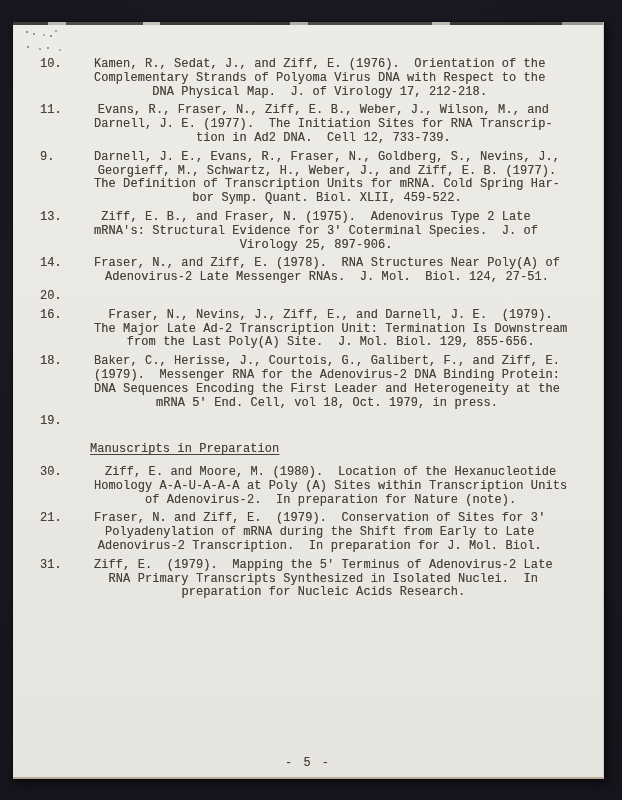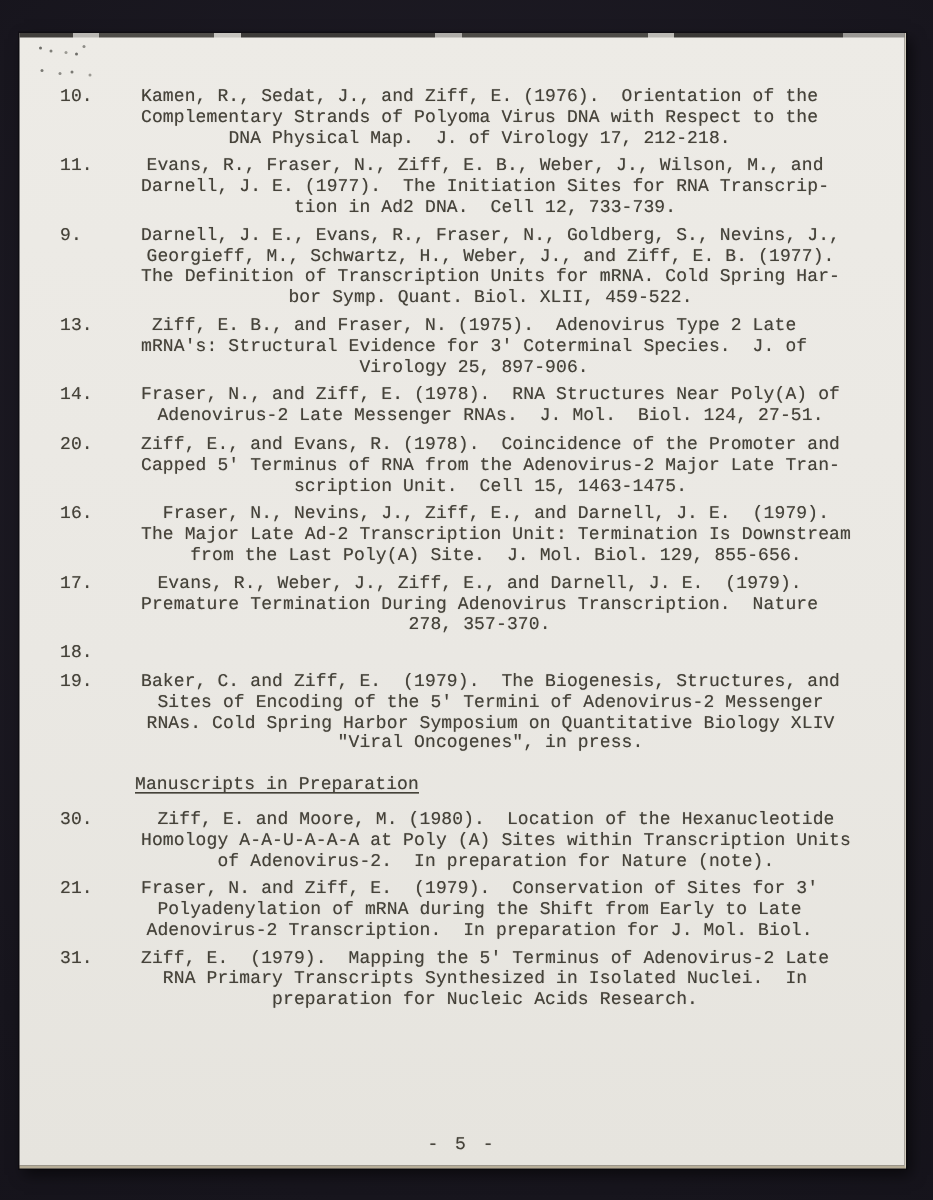--- a/index.html
+++ b/index.html
@@ -100,49 +100,40 @@
       </div>
 
       <div class="ref">
         <span class="num">14.</span>
         <span class="txt">Fraser, N., and Ziff, E. (1978).  RNA Structures Near Poly(A) of
 Adenovirus-2 Late Messenger RNAs.  J. Mol.  Biol. 124, 27-51.</span>
       </div>
 
       <div class="ref">
         <span class="num">20.</span>
-        <span class="txt">Ziff, E., and Evans, R. (1978).  Coincidence of the Promoter and
-Capped 5' Terminus of RNA from the Adenovirus-2 Major Late Tran-
-scription Unit.  Cell 15, 1463-1475.</span>
       </div>
 
       <div class="ref">
         <span class="num">16.</span>
         <span class="txt">Fraser, N., Nevins, J., Ziff, E., and Darnell, J. E.  (1979).
 The Major Late Ad-2 Transcription Unit: Termination Is Downstream
 from the Last Poly(A) Site.  J. Mol. Biol. 129, 855-656.</span>
       </div>
 
-      <div class="ref">
-        <span class="num">17.</span>
-        <span class="txt">Evans, R., Weber, J., Ziff, E., and Darnell, J. E.  (1979).
-Premature Termination During Adenovirus Transcription.  Nature
-278, 357-370.</span>
-      </div>
 
       <div class="ref">
         <span class="num">18.</span>
+        <span class="txt">Baker, C., Herisse, J., Courtois, G., Galibert, F., and Ziff, E.
+(1979).  Messenger RNA for the Adenovirus-2 DNA Binding Protein:
+DNA Sequences Encoding the First Leader and Heterogeneity at the
+mRNA 5' End. Cell, vol 18, Oct. 1979, in press.</span>
       </div>
 
       <div class="ref">
         <span class="num">19.</span>
-        <span class="txt">Baker, C. and Ziff, E.  (1979).  The Biogenesis, Structures, and
-Sites of Encoding of the 5' Termini of Adenovirus-2 Messenger
-RNAs. Cold Spring Harbor Symposium on Quantitative Biology XLIV
-"Viral Oncogenes", in press.</span>
       </div>
 
       <div class="heading">Manuscripts in Preparation</div>
 
       <div class="ref">
         <span class="num">30.</span>
         <span class="txt">Ziff, E. and Moore, M. (1980).  Location of the Hexanucleotide
 Homology A-A-U-A-A-A at Poly (A) Sites within Transcription Units
 of Adenovirus-2.  In preparation for Nature (note).</span>
       </div>

